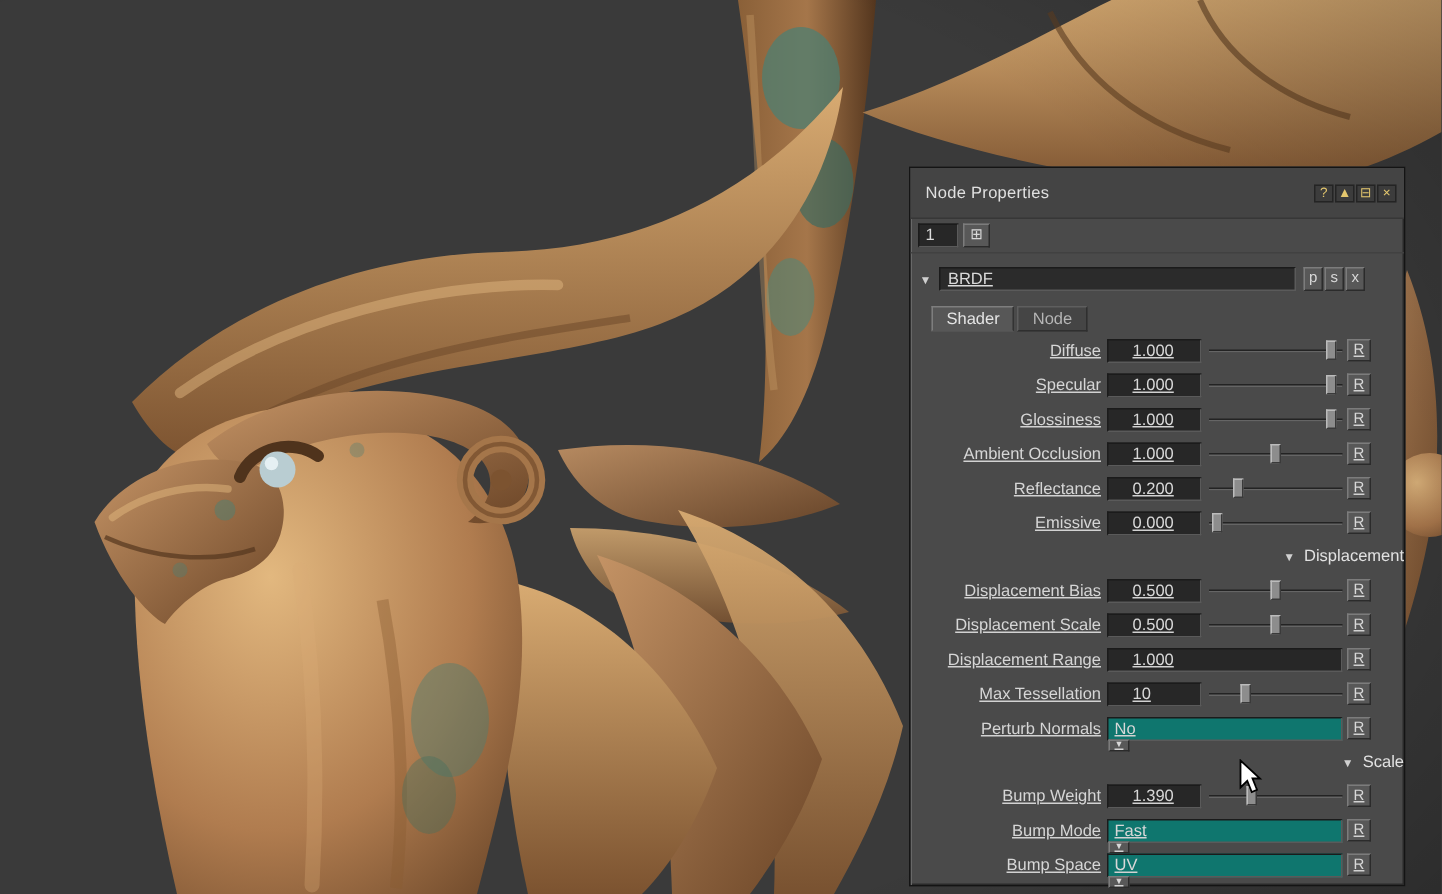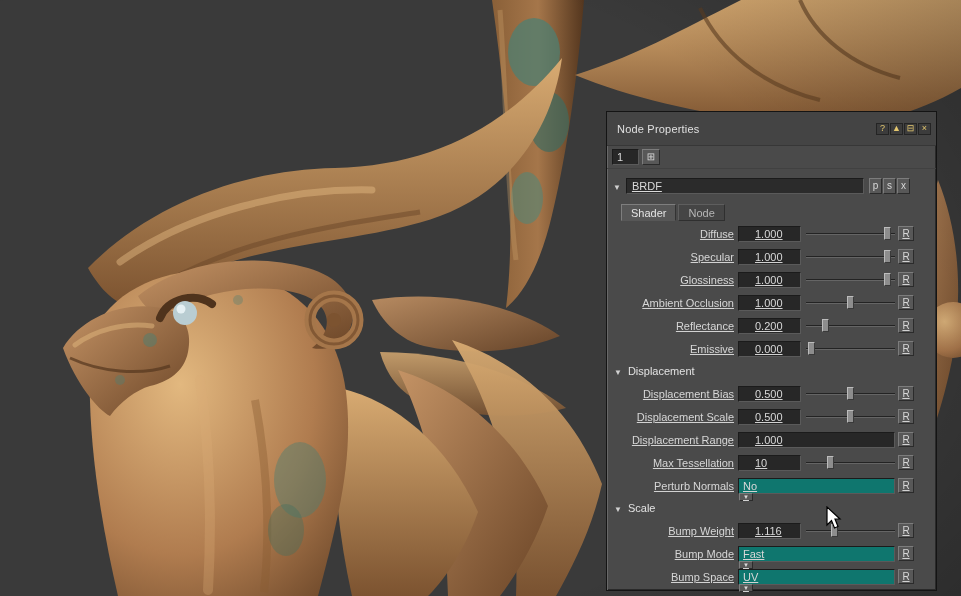--- a/index.html
+++ b/index.html
@@ -47,21 +47,21 @@
               display:flex; align-items:center; justify-content:center; }
 
   .tabs { display:flex; margin:9px 0 1px 14px; height:17px; }
   .tab { padding:0 9px; display:flex; align-items:center; margin-right:2px; }
   .tab.active { background:#575757; border:1px solid; color:#e4e4e4;
                 border-color:#7e7e7e #333 #575757 #7e7e7e; }
   .tab.inactive { background:#454545; border:1px solid; color:#b6b6b6;
                   border-color:#5e5e5e #2f2f2f #2f2f2f #5e5e5e; }
 
   .section-header { height:22px; display:flex; align-items:center; padding-left:7px;
-                    color:#e2e2e2; }
+                    color:#e2e2e2;justify-content:flex-end; }
   .section-header .tri { margin-right:6px; }
 
   .prop-row { height:23px; display:flex; align-items:center; padding-left:5px;text-decoration:underline; }
   .prop-label { width:126px; text-align:right; padding-right:4px; color:#d6d6d6;
                 white-space:nowrap; overflow:hidden; }
   .field { width:63px; height:16px; background:#272727; color:#d8d8d8;
            border:1px solid; border-color:#1b1b1b #5a5a5a #5a5a5a #1b1b1b;
            line-height:14px; padding-left:16px; }
   .field.wide { width:157px; }
   .slider { position:relative; width:89px; height:17px; margin-left:5px; }
@@ -302,21 +302,21 @@
             <div class="dd-arrow">▼</div>
           </div>
           <button class="rbtn">R</button>
         </div>
         <div class="section-header">
           <span class="tri"></span>
           <span>Scale</span>
         </div>
         <div class="prop-row">
           <div class="prop-label">Bump Weight</div>
-          <div class="field">1.116</div>
+          <div class="field">1.390</div>
           <div class="slider">
             <div class="groove"></div>
             <div class="handle" style="left: 25px;"></div>
           </div>
           <button class="rbtn">R</button>
         </div>
         <div class="prop-row">
           <div class="prop-label">Bump Mode</div>
           <div class="dropdown">
             <div class="dd-value">Fast</div>

